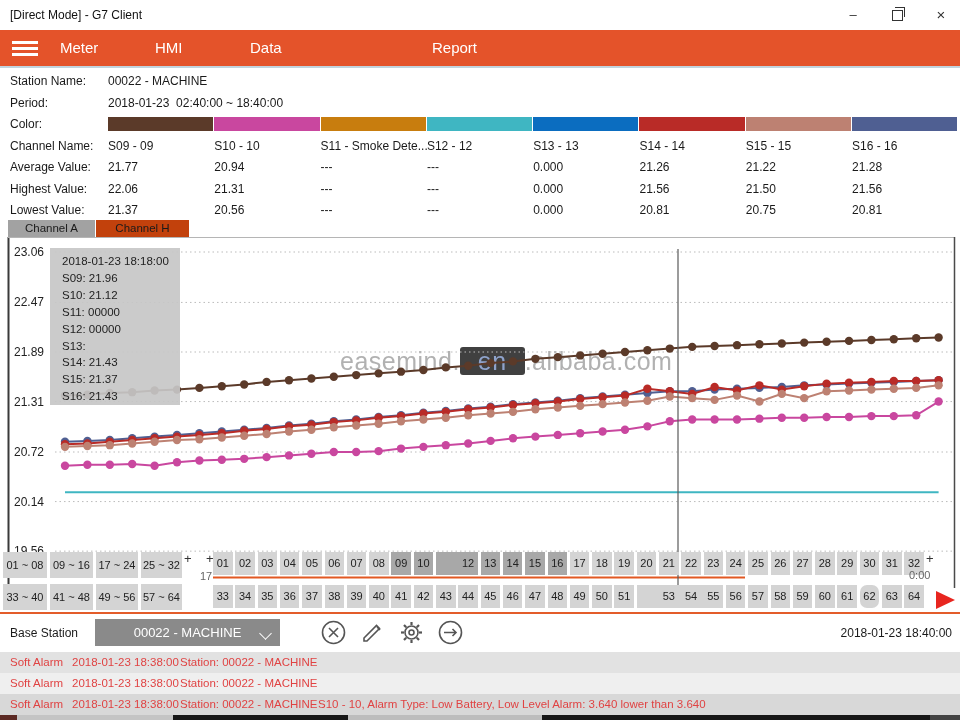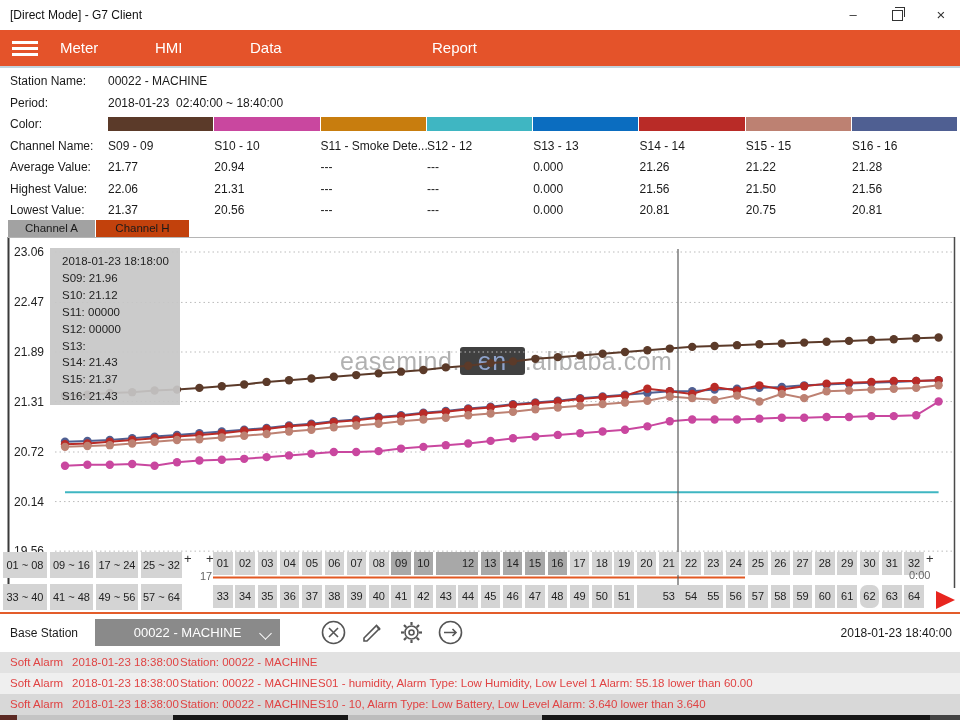--- a/index.html
+++ b/index.html
@@ -583,21 +583,20 @@
 <div id="alarm-list">
     <div class="abs alarm-row" style="top: 652px; background: rgb(226, 226, 226);">
       <span class="al-type">Soft Alarm</span>
       <span class="al-time">2018-01-23 18:38:00</span>
       <span class="al-station">Station: 00022 - MACHINE</span>
     </div>
     <div class="abs alarm-row" style="top: 673px; background: rgb(239, 239, 239);">
       <span class="al-type">Soft Alarm</span>
       <span class="al-time">2018-01-23 18:38:00</span>
       <span class="al-station">Station: 00022 - MACHINE</span>
-      <span class="al-msg">S01 - humidity, Alarm Type: Low Humidity, Low Level 1 Alarm: 55.18 lower than 60.00</span>
     </div>
     <div class="abs alarm-row" style="top: 694px; background: rgb(216, 216, 216);">
       <span class="al-type">Soft Alarm</span>
       <span class="al-time">2018-01-23 18:38:00</span>
       <span class="al-station">Station: 00022 - MACHINE</span>
       <span class="al-msg">S10 - 10, Alarm Type: Low Battery, Low Level Alarm: 3.640 lower than 3.640</span>
     </div>
   </div>
 
 <div id="strip-layer">

